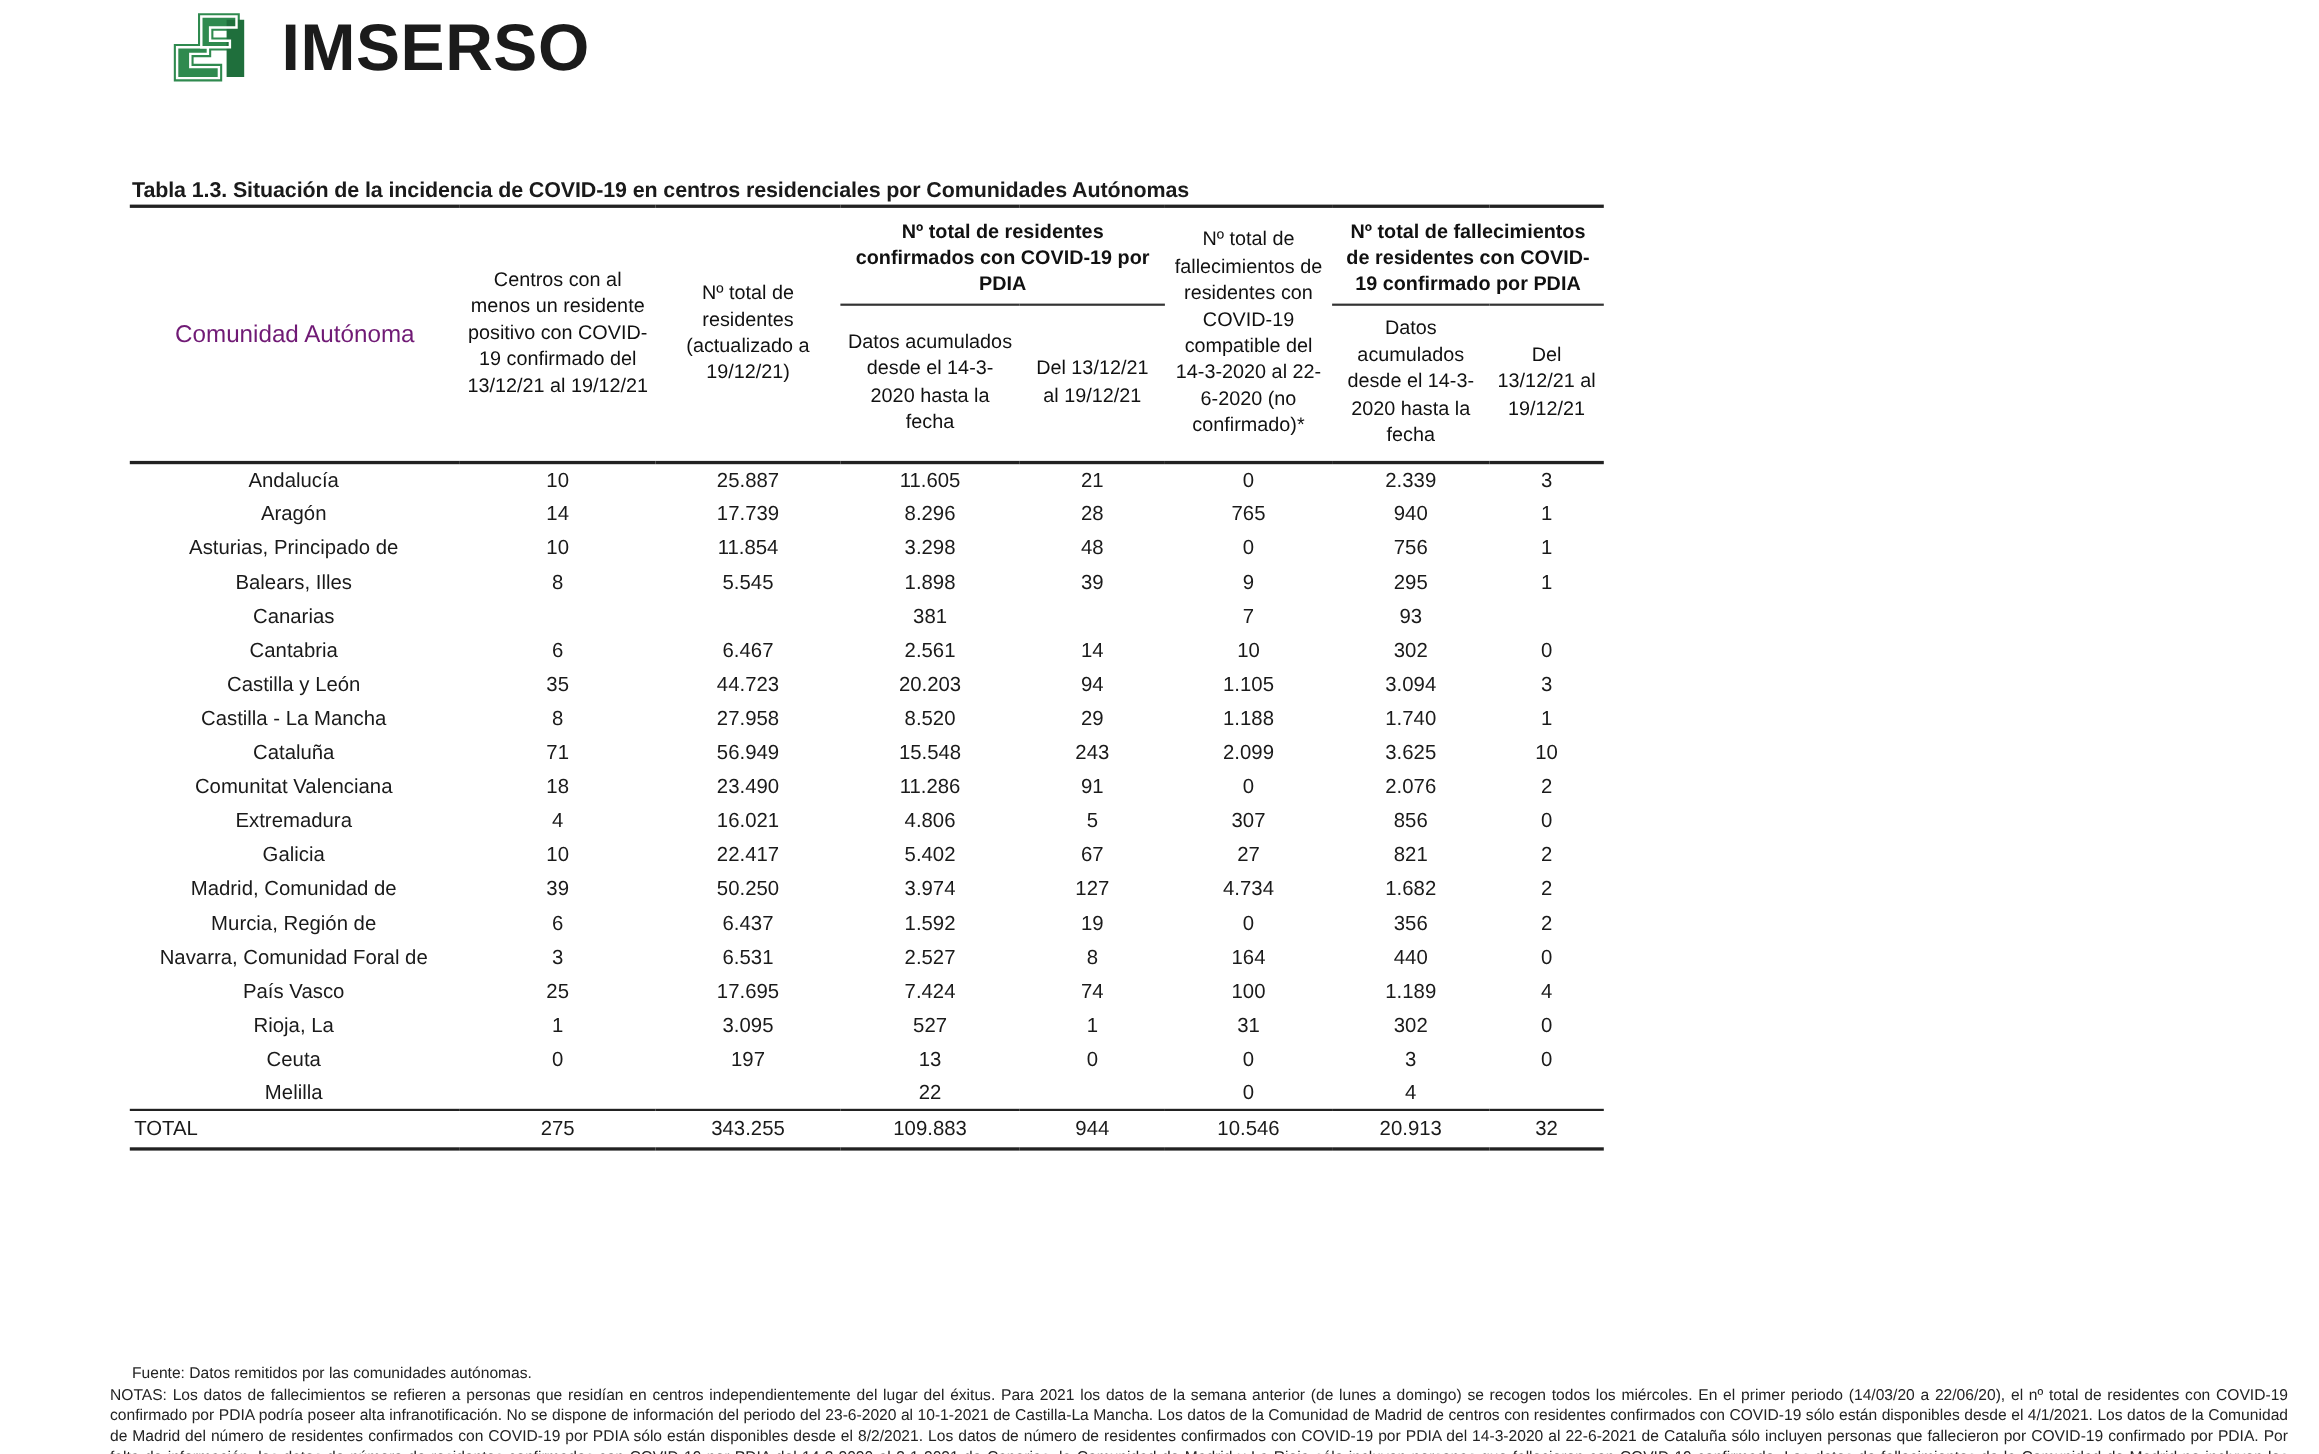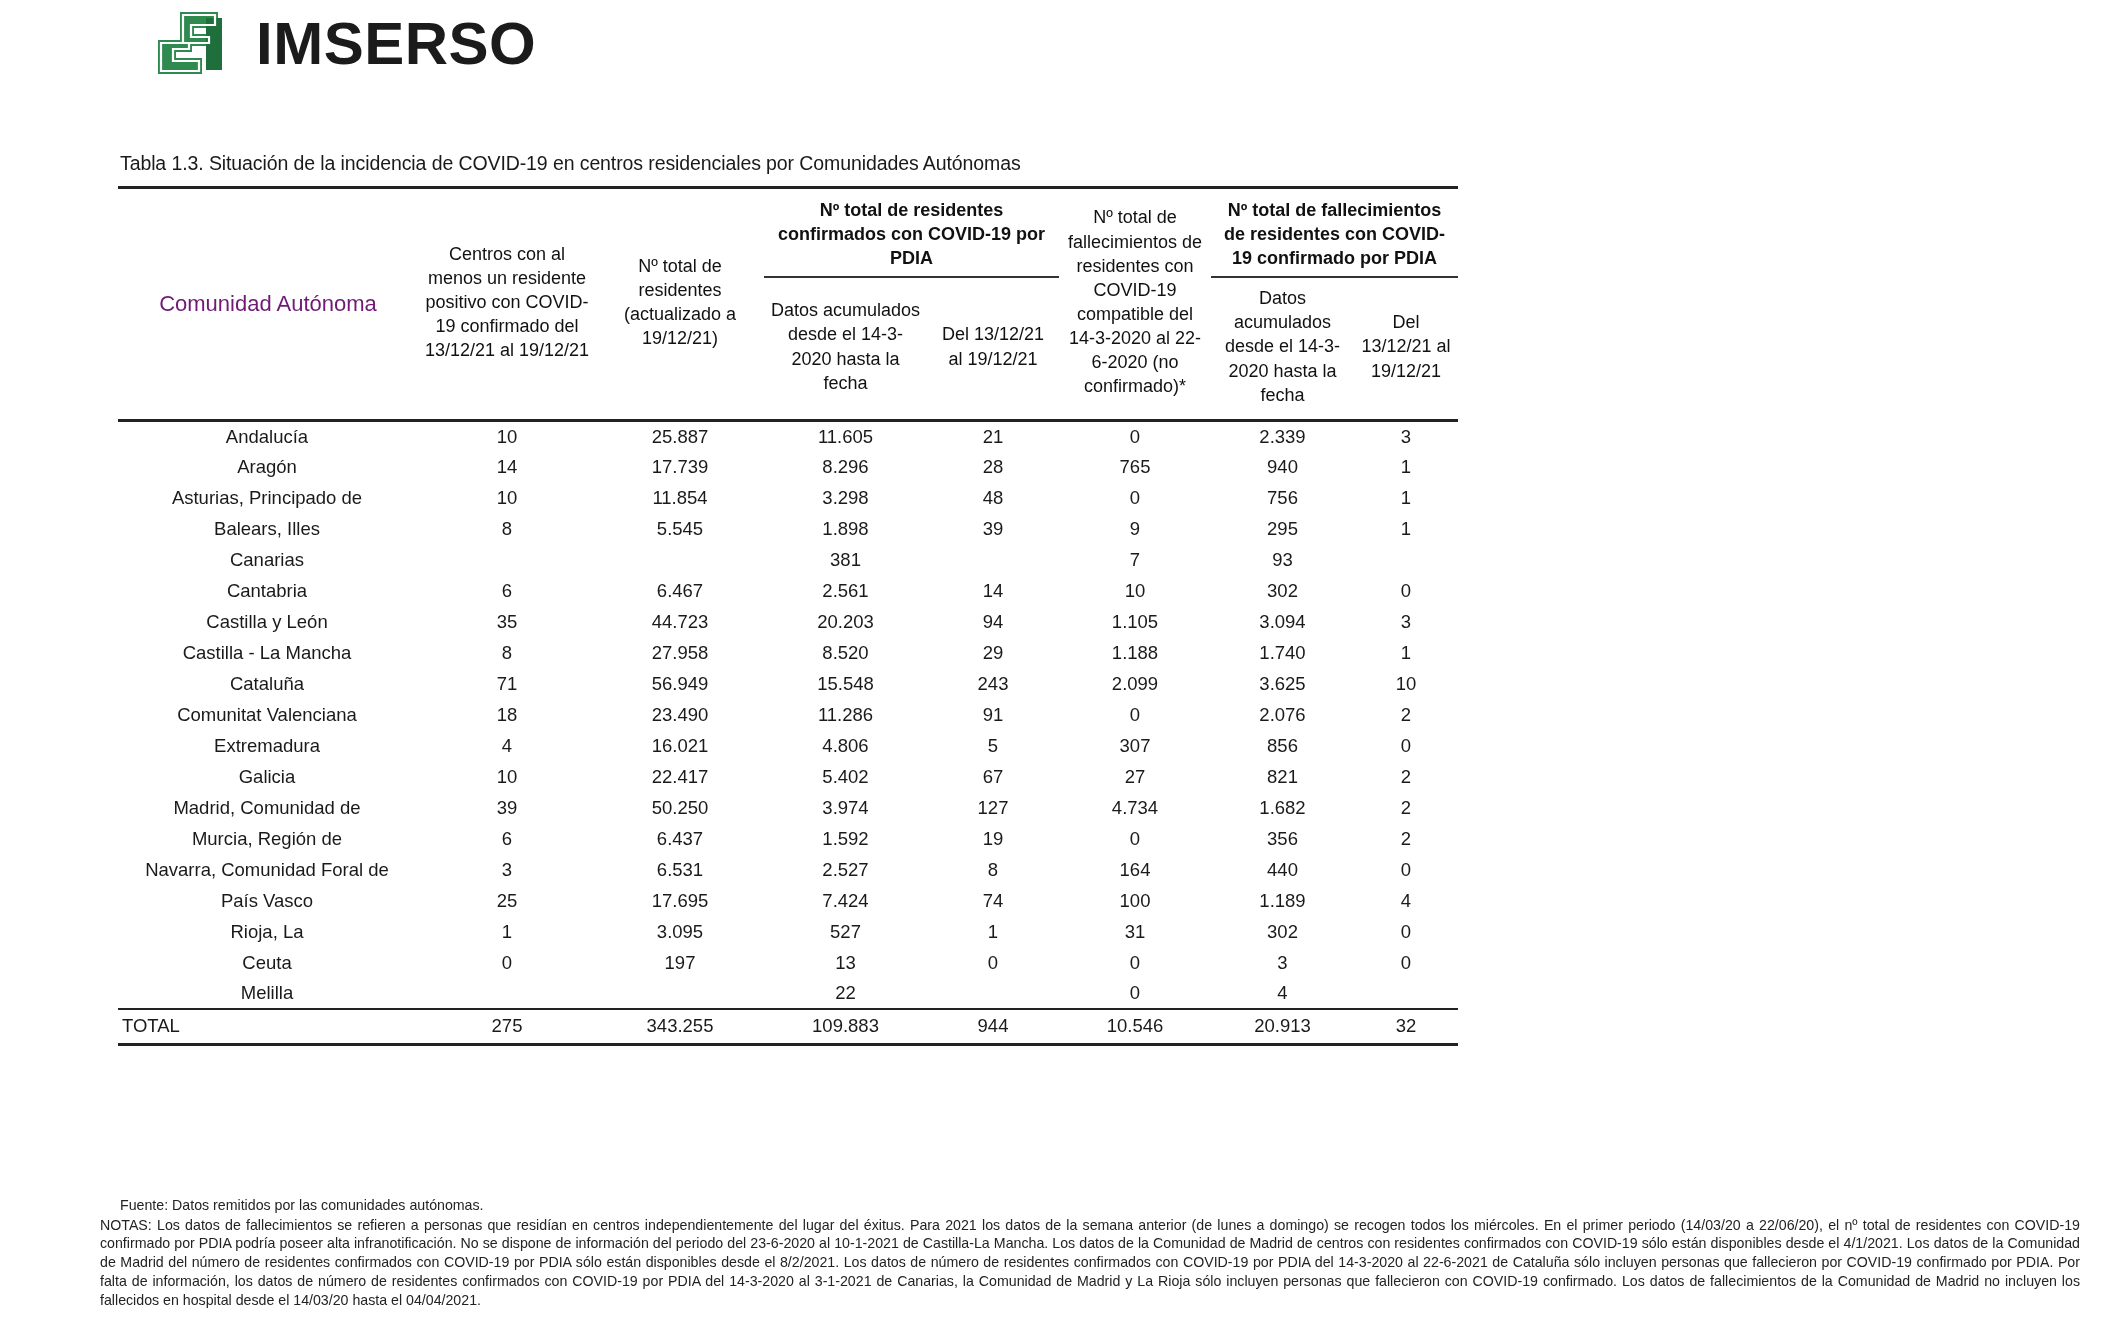--- a/index.html
+++ b/index.html
@@ -38,23 +38,23 @@
     letter-spacing: 0.5px;
     color: #1b1b1b;
     line-height: 1;
     font-family: Liberation Sans, sans-serif;
   }
 
   
   .table-title {
     position: absolute;
     left: 120px;
-    top: 152px;
+    top: 162px;
     font-size: 19.5px;
-    font-weight: normal;
+    font-weight: bold;
     color: #1a1a1a;
     letter-spacing: -0.1px;
     white-space: nowrap;
   }
 
   
   .table-wrap {
     position: absolute;
     left: 118px;
     top: 186px;
@@ -157,20 +157,21 @@
     left: 100px;
     top: 1196px;
     width: 1980px;
     font-size: 14.2px;
     line-height: 1.32;
     color: #232323;
   }
   .notes .fuente {
     padding-left: 20px;
     margin-bottom: 1px;
+    margin-top: 44px;
   }
   .notes .nota {
     text-align: justify;
   }
 </style>
 </head>
 <body>
 
 <div class="logo-block">
   <div class="logo-mark">

